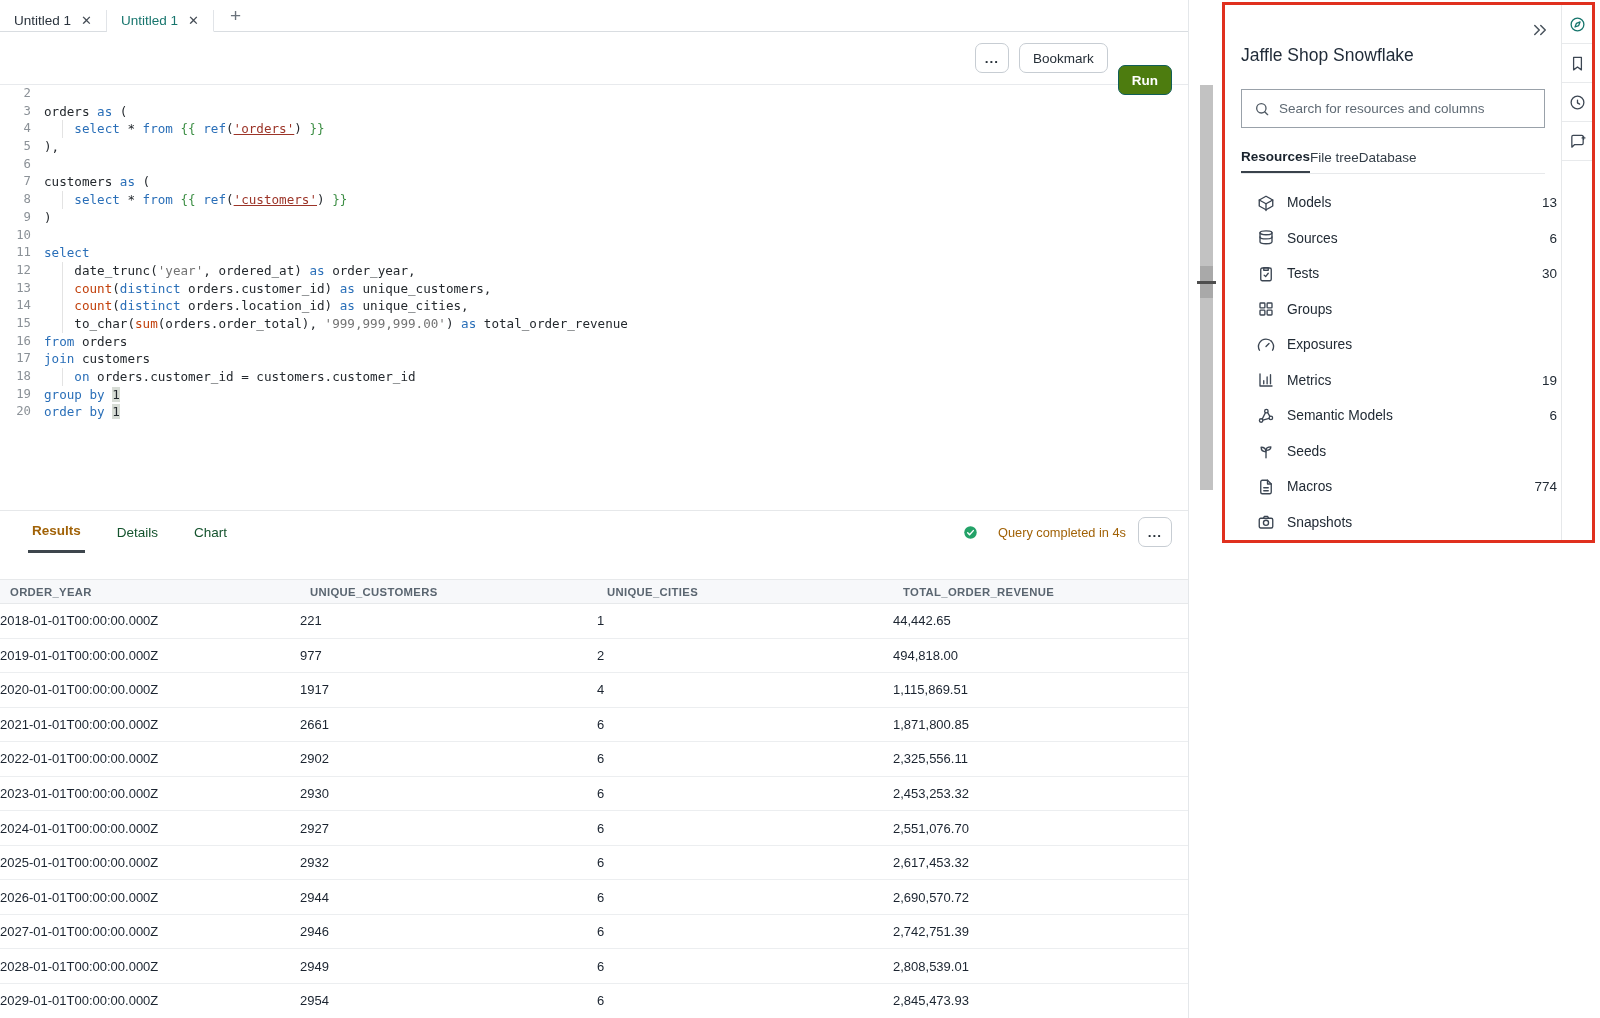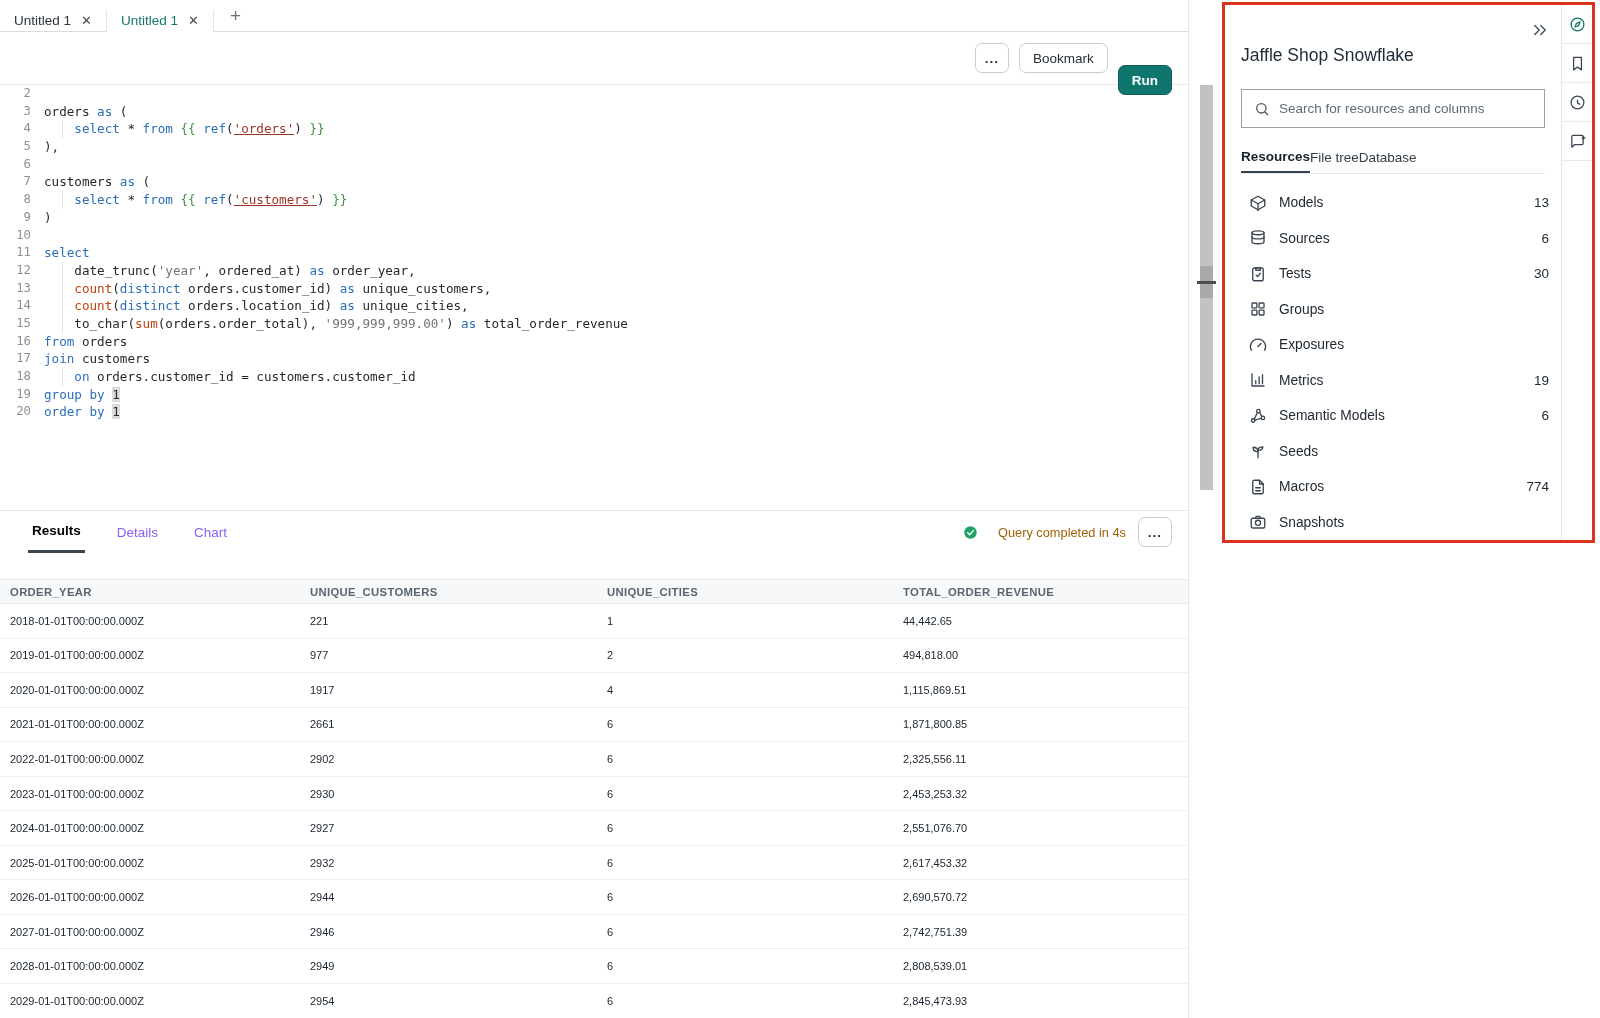--- a/index.html
+++ b/index.html
@@ -17,48 +17,48 @@
   .etab .x { font-size:13px; color:#444c55; }
   #tab-filler { flex:1; border-bottom:1px solid #d9dde1; display:flex; align-items:center; }
   #new-tab { font-size:19px; color:#6b737c; padding:0 16px; cursor:pointer; line-height:1; }
 
   
   #toolbar { position:absolute; left:0; top:32px; width:100%; height:53px; border-bottom:1px solid #e8eaed;
              display:flex; align-items:center; justify-content:flex-end; padding-right:16px; gap:10px; background:#fff; }
   .btn { height:30px; border:1px solid #c7cdd3; border-radius:7px; background:#fff; font-size:13.5px; color:#262f38;
          display:flex; align-items:center; justify-content:center; padding:0 13px; cursor:pointer; }
   .btn.icon-only { width:34px; padding:0; letter-spacing:1px; font-weight:bold; }
-  .btn.primary { background:#0f766e; border-color:#115e59; color:#fff; font-weight:600;margin-top:44px; }
+  .btn.primary { background:#4d7c0f; border-color:#115e59; color:#fff; font-weight:600;margin-top:44px; }
 
   
   #editor { position:absolute; left:0; top:85px; width:100%; height:420px;
             font-family:"DejaVu Sans Mono", monospace; font-size:12.6px; }
   .cline { position:relative; display:flex; height:17.7px; line-height:17.7px; white-space:pre; }
   .cline .ln { width:44px; padding-right:13px; text-align:right; color:#8b9197; flex:0 0 auto; font-size:12.3px; }
   .cline .code { color:#24292e; }
   .cline .guide { position:absolute; left:62px; top:0; bottom:0; width:1px; background:#e3e3e3; }
   .tk-k { color:#2a6fb8; } .tk-f { color:#c2410c; } .tk-s { color:#737373; }
   .tk-r { color:#9c3428; text-decoration:underline; } .tk-b { color:#3c8e44; }
   .tk-d { color:#24292e; } .tk-hl { color:#24292e; background:#d8ddd6; }
 
   
   #results-bar { position:absolute; left:0; top:510px; width:100%; height:43px; border-top:1px solid #e6e8ea;
                  display:flex; align-items:stretch; }
-  .rtab { display:flex; align-items:center; padding:0 4px; margin-left:28px; font-size:13.5px; color:#8b5cf6; cursor:pointer; }
+  .rtab { display:flex; align-items:center; padding:0 4px; margin-left:28px; font-size:13.5px; color:#14532d; cursor:pointer; }
   .rtab:first-child { margin-left:28px; }
-  .rtab.active { font-weight:700; color:#000000; border-bottom:3px solid #3e464d; }
+  .rtab.active { font-weight:700; color:#a16207; border-bottom:3px solid #3e464d; }
   #results-right { margin-left:auto; display:flex; align-items:center; gap:12px; padding-right:16px; }
   #query-status { display:flex; align-items:center; gap:20px; font-size:12.8px; color:#a16207; }
 
   
   #rtable { position:absolute; left:0; top:553px; width:100%; }
   .thead { display:flex; height:25px; align-items:center; background:#f7f8fa; border-top:1px solid #e7e9eb; border-bottom:1px solid #e7e9eb;margin-top:26px; }
   .thead .th { font-size:11.3px; font-weight:700; color:#5a6570; letter-spacing:.03em; padding-left:10px; }
   .trow { display:flex; height:34.55px; align-items:center; border-bottom:1px solid #eceef0; }
-  .trow .td { font-size:11px; color:#1b2430; padding-left:10px; }
+  .trow .td { font-size:13px; color:#1b2430; }
   .c0 { width:300px; } .c1 { width:297px; } .c2 { width:296px; } .c3 { width:295px; }
 
   
   #pane-scroll { position:absolute; left:1200px; top:85px; width:13px; height:405px; background:#c2c2c2; }
   #pane-scroll .grab { position:absolute; left:0; top:181px; width:13px; height:32px; background:#a9a9a9; }
   #pane-scroll .grab-line { position:absolute; left:-3px; top:196px; width:19px; height:3px; background:#4e4e4e; }
 
   
   #panel { position:absolute; left:1222px; top:2px; width:373px; height:541px; border:3px solid #e0301e; background:#fff; display:flex; }
   #panel-content { position:relative; width:336px; height:100%; }
@@ -66,21 +66,21 @@
   #panel-title { position:absolute; left:16px; top:40px; font-size:17.5px; color:#1f2a37; }
   #searchbox { position:absolute; left:16px; top:84px; width:304px; height:39px; border:1px solid #99a1a9; border-radius:0;
                display:flex; align-items:center; gap:9px; padding:0 12px; background:#fff; }
   #searchbox input { border:none; outline:none; flex:1; font-size:13.5px; color:#273240; background:transparent;
                      font-family:"Liberation Sans", sans-serif; }
   #searchbox input::placeholder { color:#5f6a74; }
   #ptabs { position:absolute; left:16px; top:136px; right:10px; height:32px; display:flex; }
   .ptab { font-size:13.5px; color:#333d47; display:flex; align-items:center; cursor:pointer; }
   .ptab.active { font-weight:700; color:#18222c; border-bottom:2.5px solid #39424b; }
   #ptab-sep { position:absolute; left:16px; top:168px; width:304px; height:1px; background:#e7e9eb; }
-  #res-list { position:absolute; left:8px; top:180px; width:100%; }
+  #res-list { position:absolute; left:16px; top:180px; width:100%; }
   .res-item { display:flex; align-items:center; height:35.5px; padding:0 20px 0 16px; cursor:pointer; }
   .res-item .ric { width:18px; height:18px; color:#3c4653; flex:0 0 auto; display:flex; }
   .res-item .rlabel { margin-left:12px; font-size:13.8px; color:#222b35; }
   .res-item .rcount { margin-left:auto; font-size:13.5px; color:#222b35; }
 
   
   #rail { width:31px; height:100%; border-left:1px solid #e6e8ea; display:flex; flex-direction:column; }
   .rail-cell { height:39px; border-bottom:1px solid #e8eaec; display:flex; align-items:center; justify-content:center; cursor:pointer; }
   .rail-cell svg { width:17px; height:17px; color:#3c4653; }
   .rail-cell.active svg { color:#16756c; }

